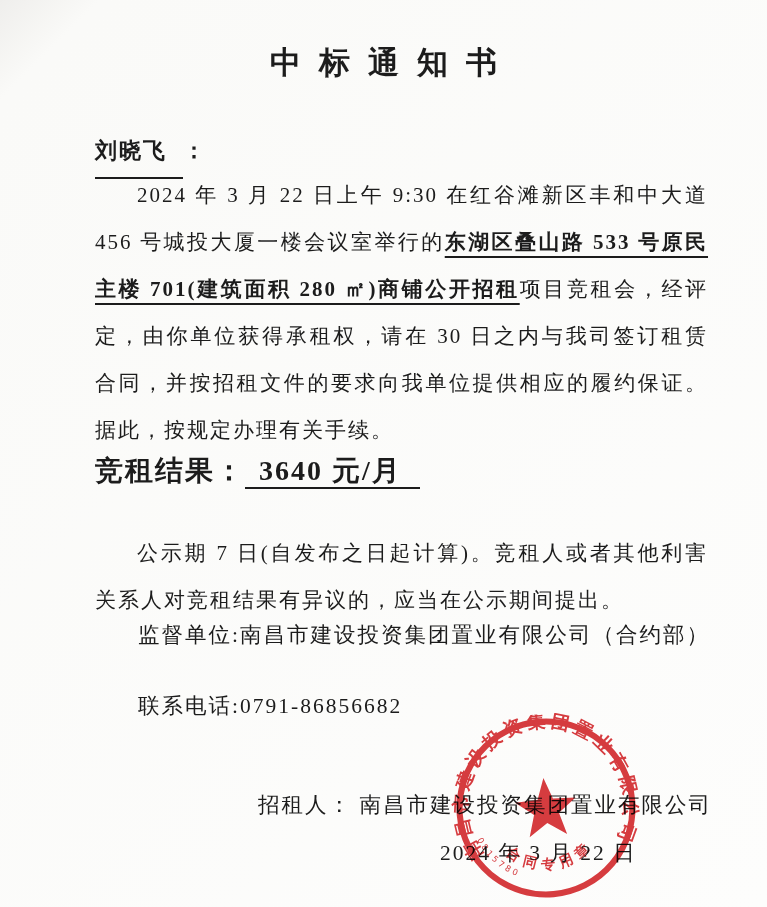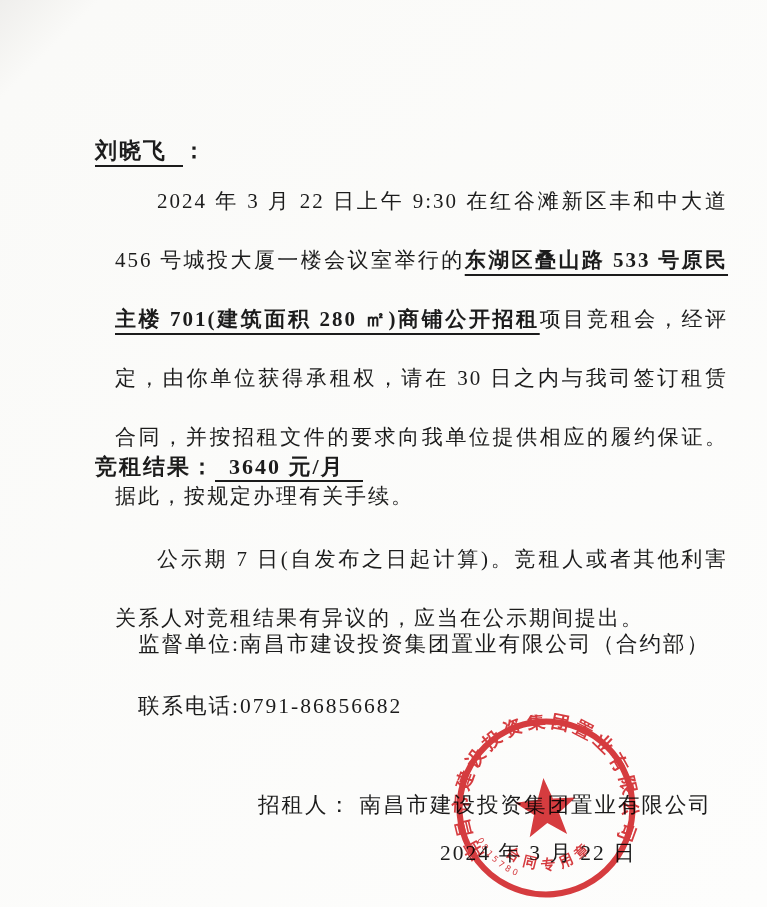--- a/index.html
+++ b/index.html
@@ -16,51 +16,50 @@
     position:absolute;top:42px;left:0;right:0;
     text-align:center;font-size:31px;font-weight:700;
     letter-spacing:18px;text-indent:18px;
   }
   .addressee{
     position:absolute;top:136px;left:95px;
     font-size:22px;font-weight:700;letter-spacing:2px;
   }
   .addressee .name{
     border-bottom:2.5px solid #1c1c1c;
-    padding-right:16px;padding-bottom:2px;
+    padding-right:16px;padding-bottom:14px;
   }
   .para{
     position:absolute;left:95px;width:613px;
-    font-size:21px;line-height:59px;
+    font-size:21px;line-height:47px;
     text-align:justify;text-indent:2em;
     letter-spacing:2px;
-    margin-left:20px;
   }
   .para-1{top:172px;}
   .para-notice{top:530px;}
   .hl{
     font-weight:700;
     text-decoration:underline;
     text-decoration-thickness:2px;
     text-underline-offset:7px;
   }
   .result-line{
     position:absolute;top:452px;left:95px;
-    font-size:22px;font-weight:700;letter-spacing:2px;
+    font-size:28px;font-weight:700;letter-spacing:2px;
   }
   .result-line .value{
     border-bottom:2.5px solid #1c1c1c;
     padding:0 18px 1px 14px;
   }
   .single-line{
     position:absolute;left:95px;
     font-size:21.5px;letter-spacing:2px;text-indent:2em;
     white-space:nowrap;
   }
-  .supervisor-line{top:620px;margin-top:9px;}
+  .supervisor-line{top:620px;}
   .phone-line{top:665px;margin-top:26px;}
   .signature-line{
     position:absolute;top:790px;left:258px;
     font-size:21.5px;letter-spacing:2px;white-space:nowrap;
   }
   .date-line{
     position:absolute;top:838px;left:440px;
     font-size:21.5px;letter-spacing:2px;white-space:nowrap;
   }
   .seal{
@@ -68,20 +67,21 @@
     width:188px;height:188px;
     mix-blend-mode:multiply;opacity:.9;
     transform:rotate(-5deg);
   }
 </style>
 </head>
 <body>
 
 <div class="sheet">
 
+  <div class="title">中标通知书</div>
 
   <div class="addressee">
     <span class="name">刘晓飞</span><span>：</span>
   </div>
 
   <div class="para para-1">
     <span>2024 年 3 月 22 日上午 9:30 在红谷滩新区丰和中大道 456 号城投大厦一楼会议室举行的</span><span class="hl">东湖区叠山路 533 号原民主楼 701(建筑面积 280 ㎡)商铺公开招租</span><span>项目竞租会，经评定，由你单位获得承租权，请在 30 日之内与我司签订租赁合同，并按招租文件的要求向我单位提供相应的履约保证。据此，按规定办理有关手续。</span>
   </div>
 
   <div class="result-line">

